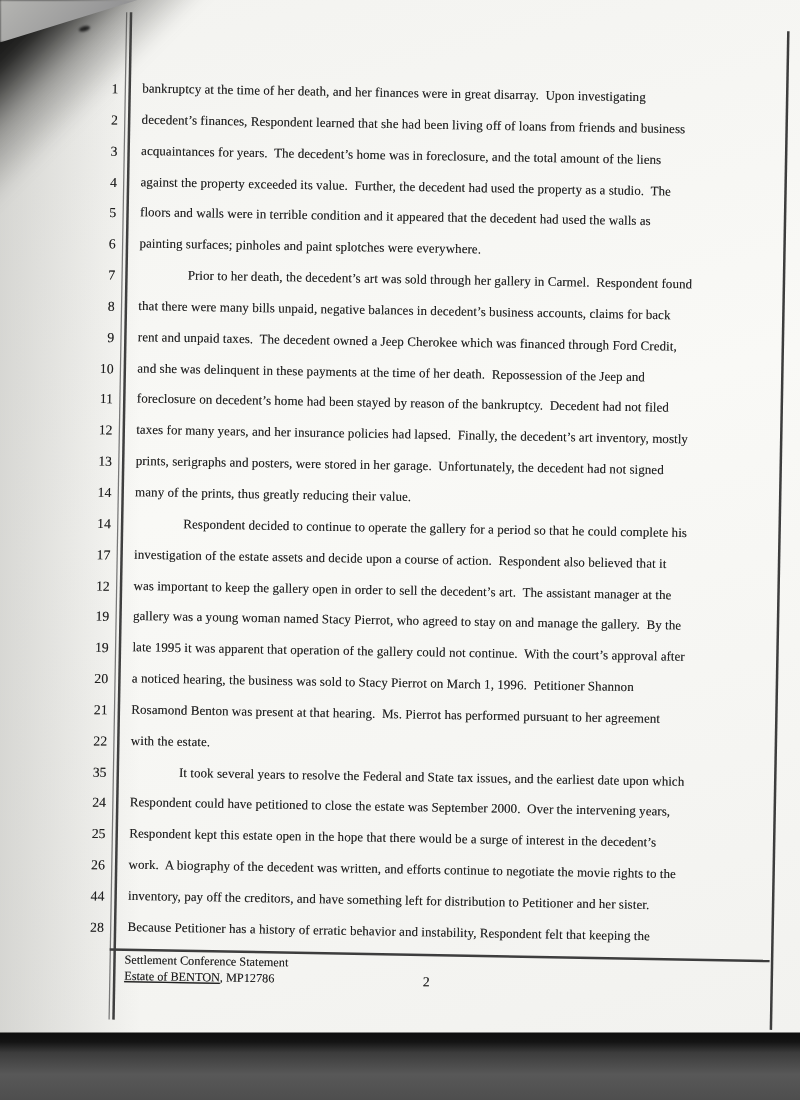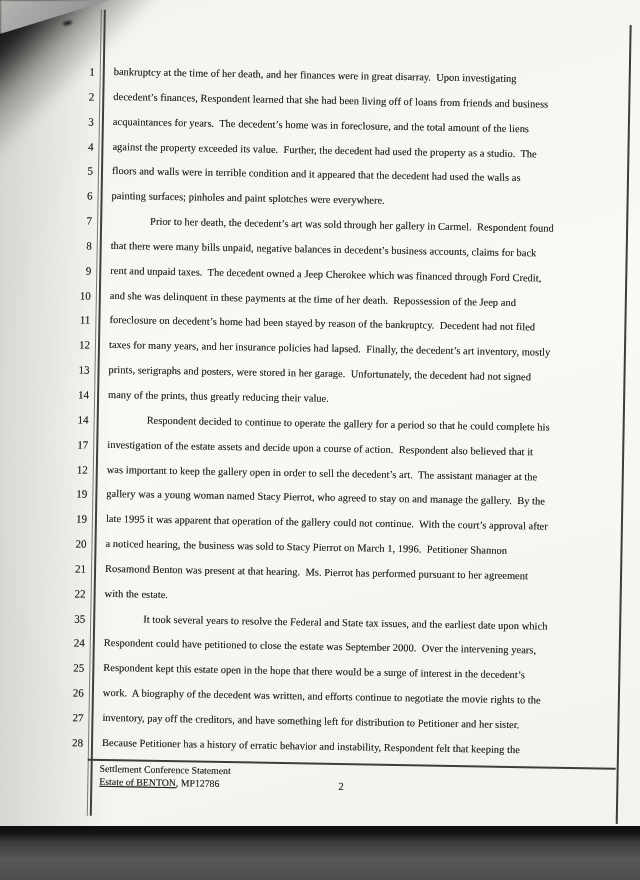--- a/index.html
+++ b/index.html
@@ -82,21 +82,21 @@
           <div class="num">12</div>
           <div class="num">19</div>
           <div class="num">19</div>
           <div class="num">20</div>
           <div class="num">21</div>
           <div class="num">22</div>
           <div class="num">35</div>
           <div class="num">24</div>
           <div class="num">25</div>
           <div class="num">26</div>
-          <div class="num">27</div>
+          <div class="num">44</div>
           <div class="num">28</div>
         </div>
       <div class="lines">
           <div class="bodyline">bankruptcy at the time of her death, and her finances were in great disarray.  Upon investigating</div>
           <div class="bodyline">decedent’s finances, Respondent learned that she had been living off of loans from friends and business</div>
           <div class="bodyline">acquaintances for years.  The decedent’s home was in foreclosure, and the total amount of the liens</div>
           <div class="bodyline">against the property exceeded its value.  Further, the decedent had used the property as a studio.  The</div>
           <div class="bodyline">floors and walls were in terrible condition and it appeared that the decedent had used the walls as</div>
           <div class="bodyline">painting surfaces; pinholes and paint splotches were everywhere.</div>
           <div class="bodyline ind">Prior to her death, the decedent’s art was sold through her gallery in Carmel.  Respondent found</div>

